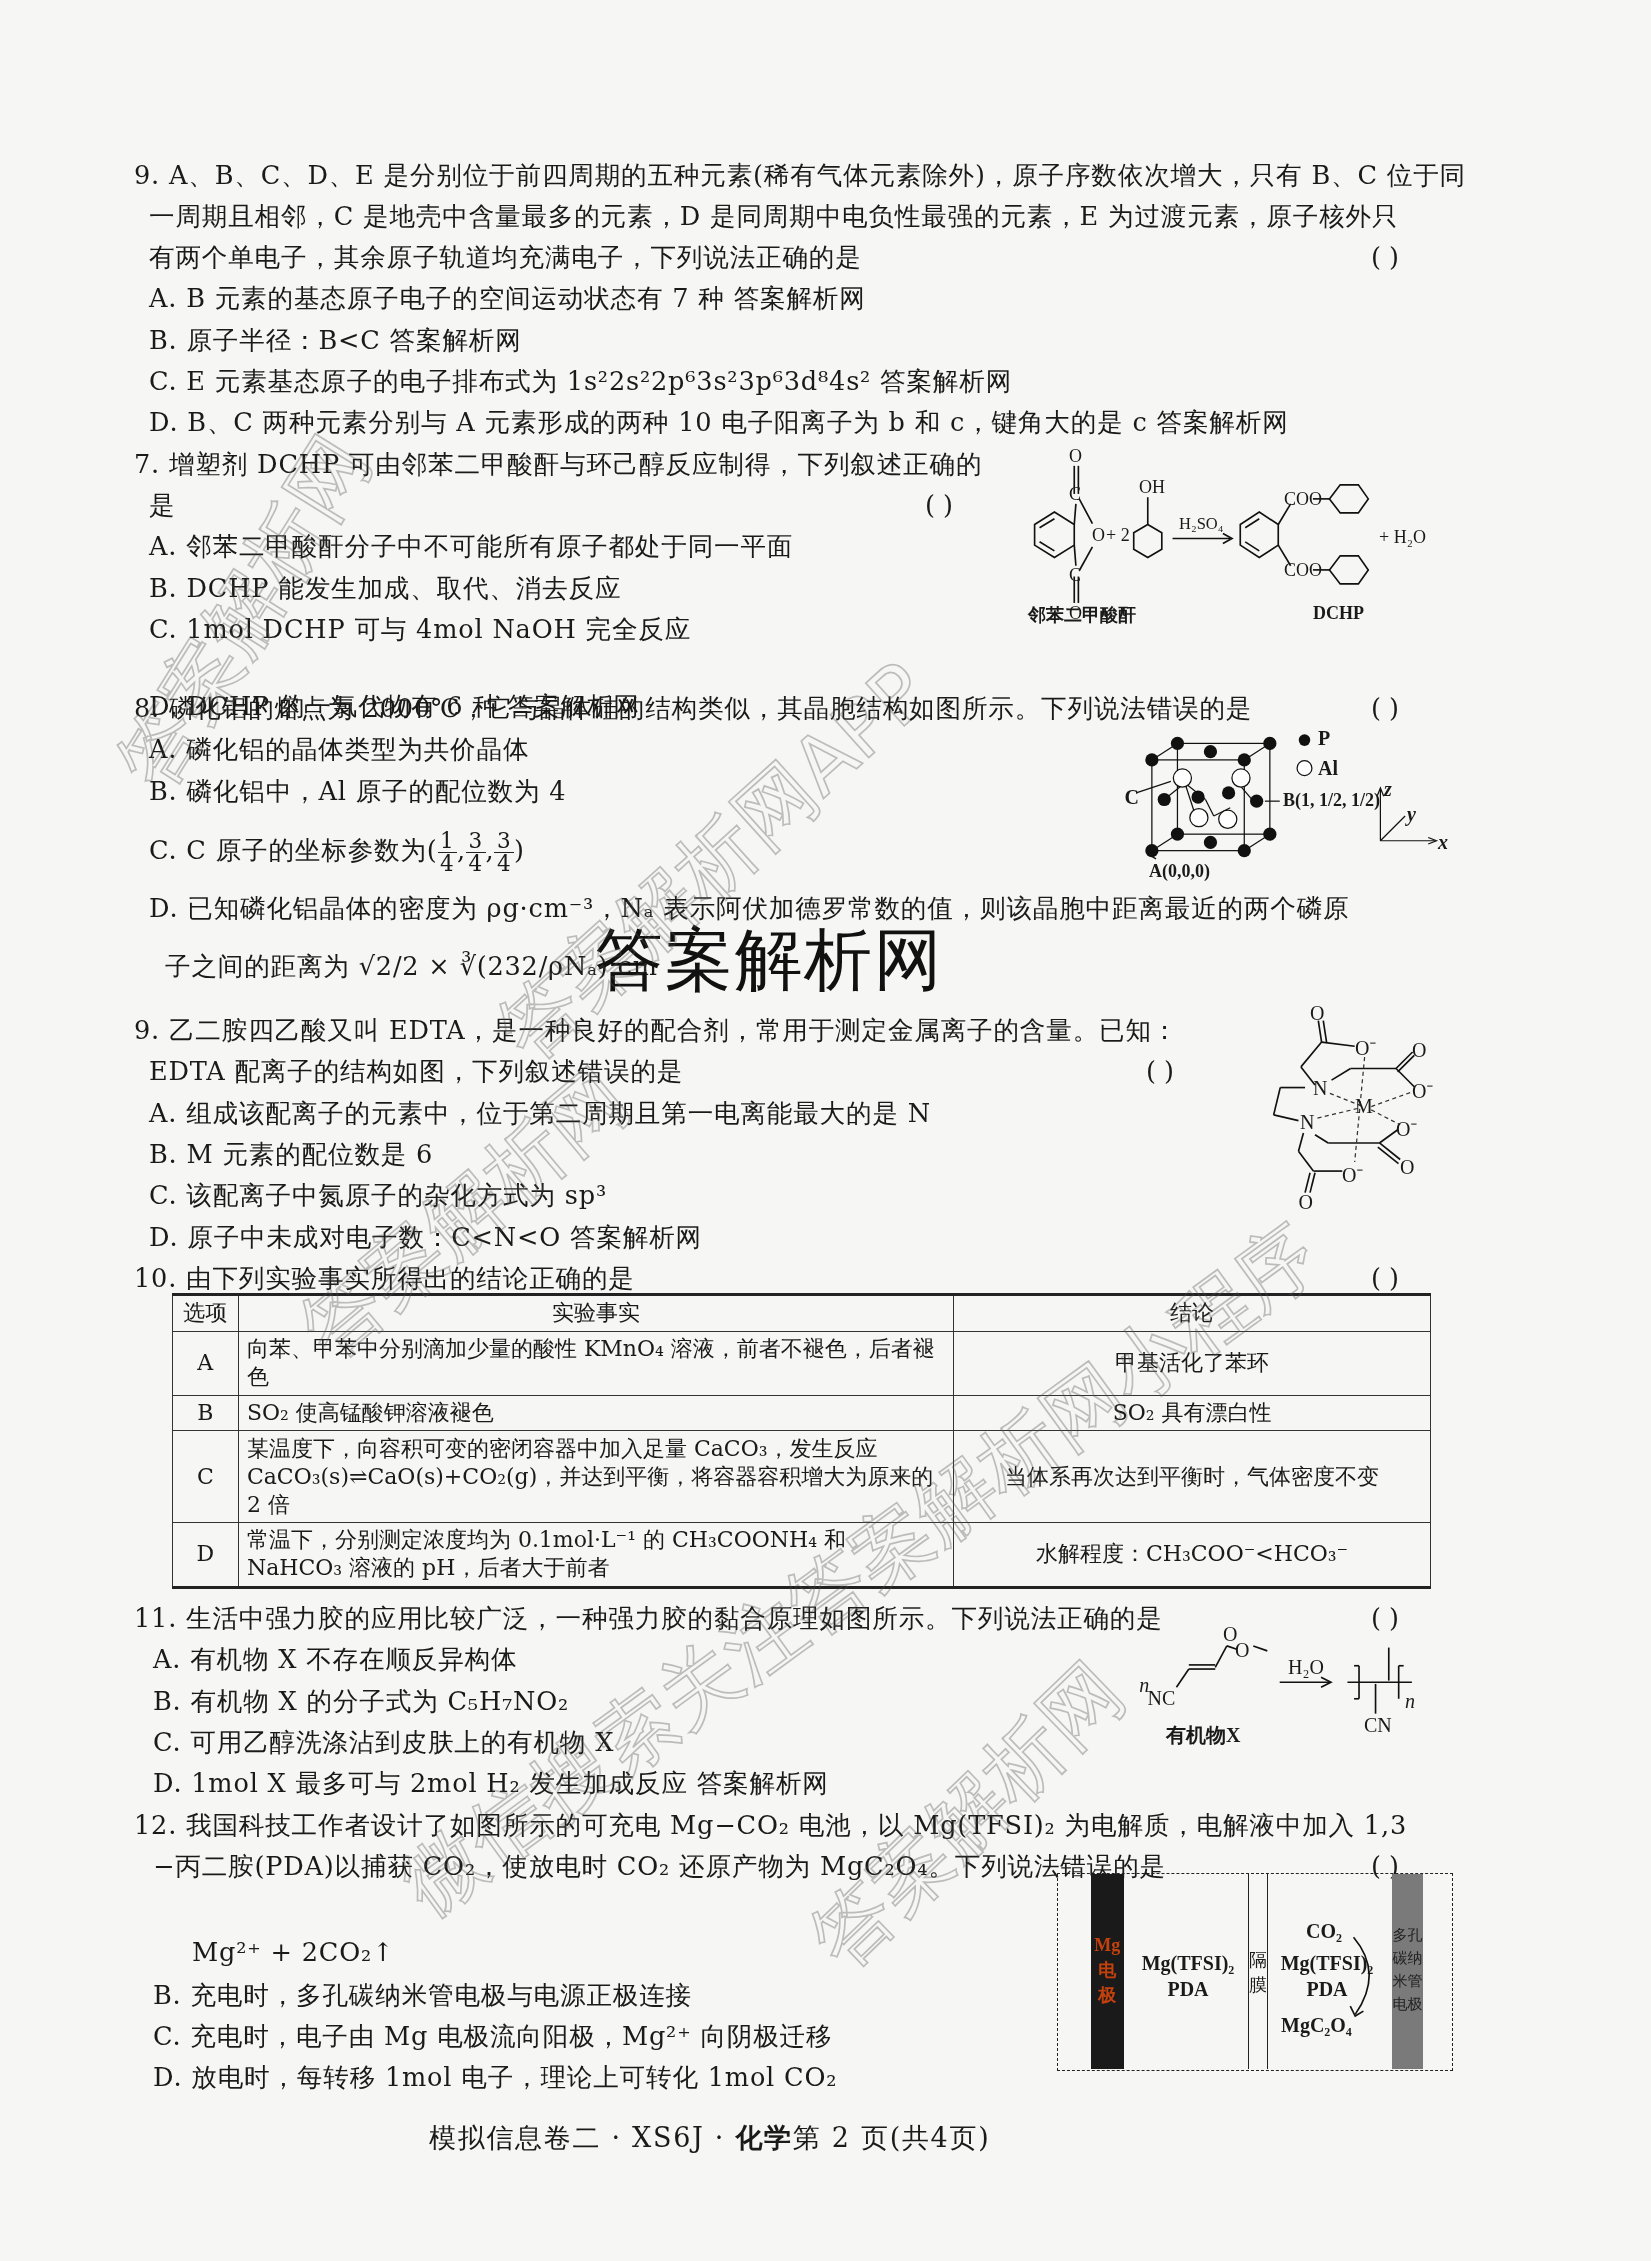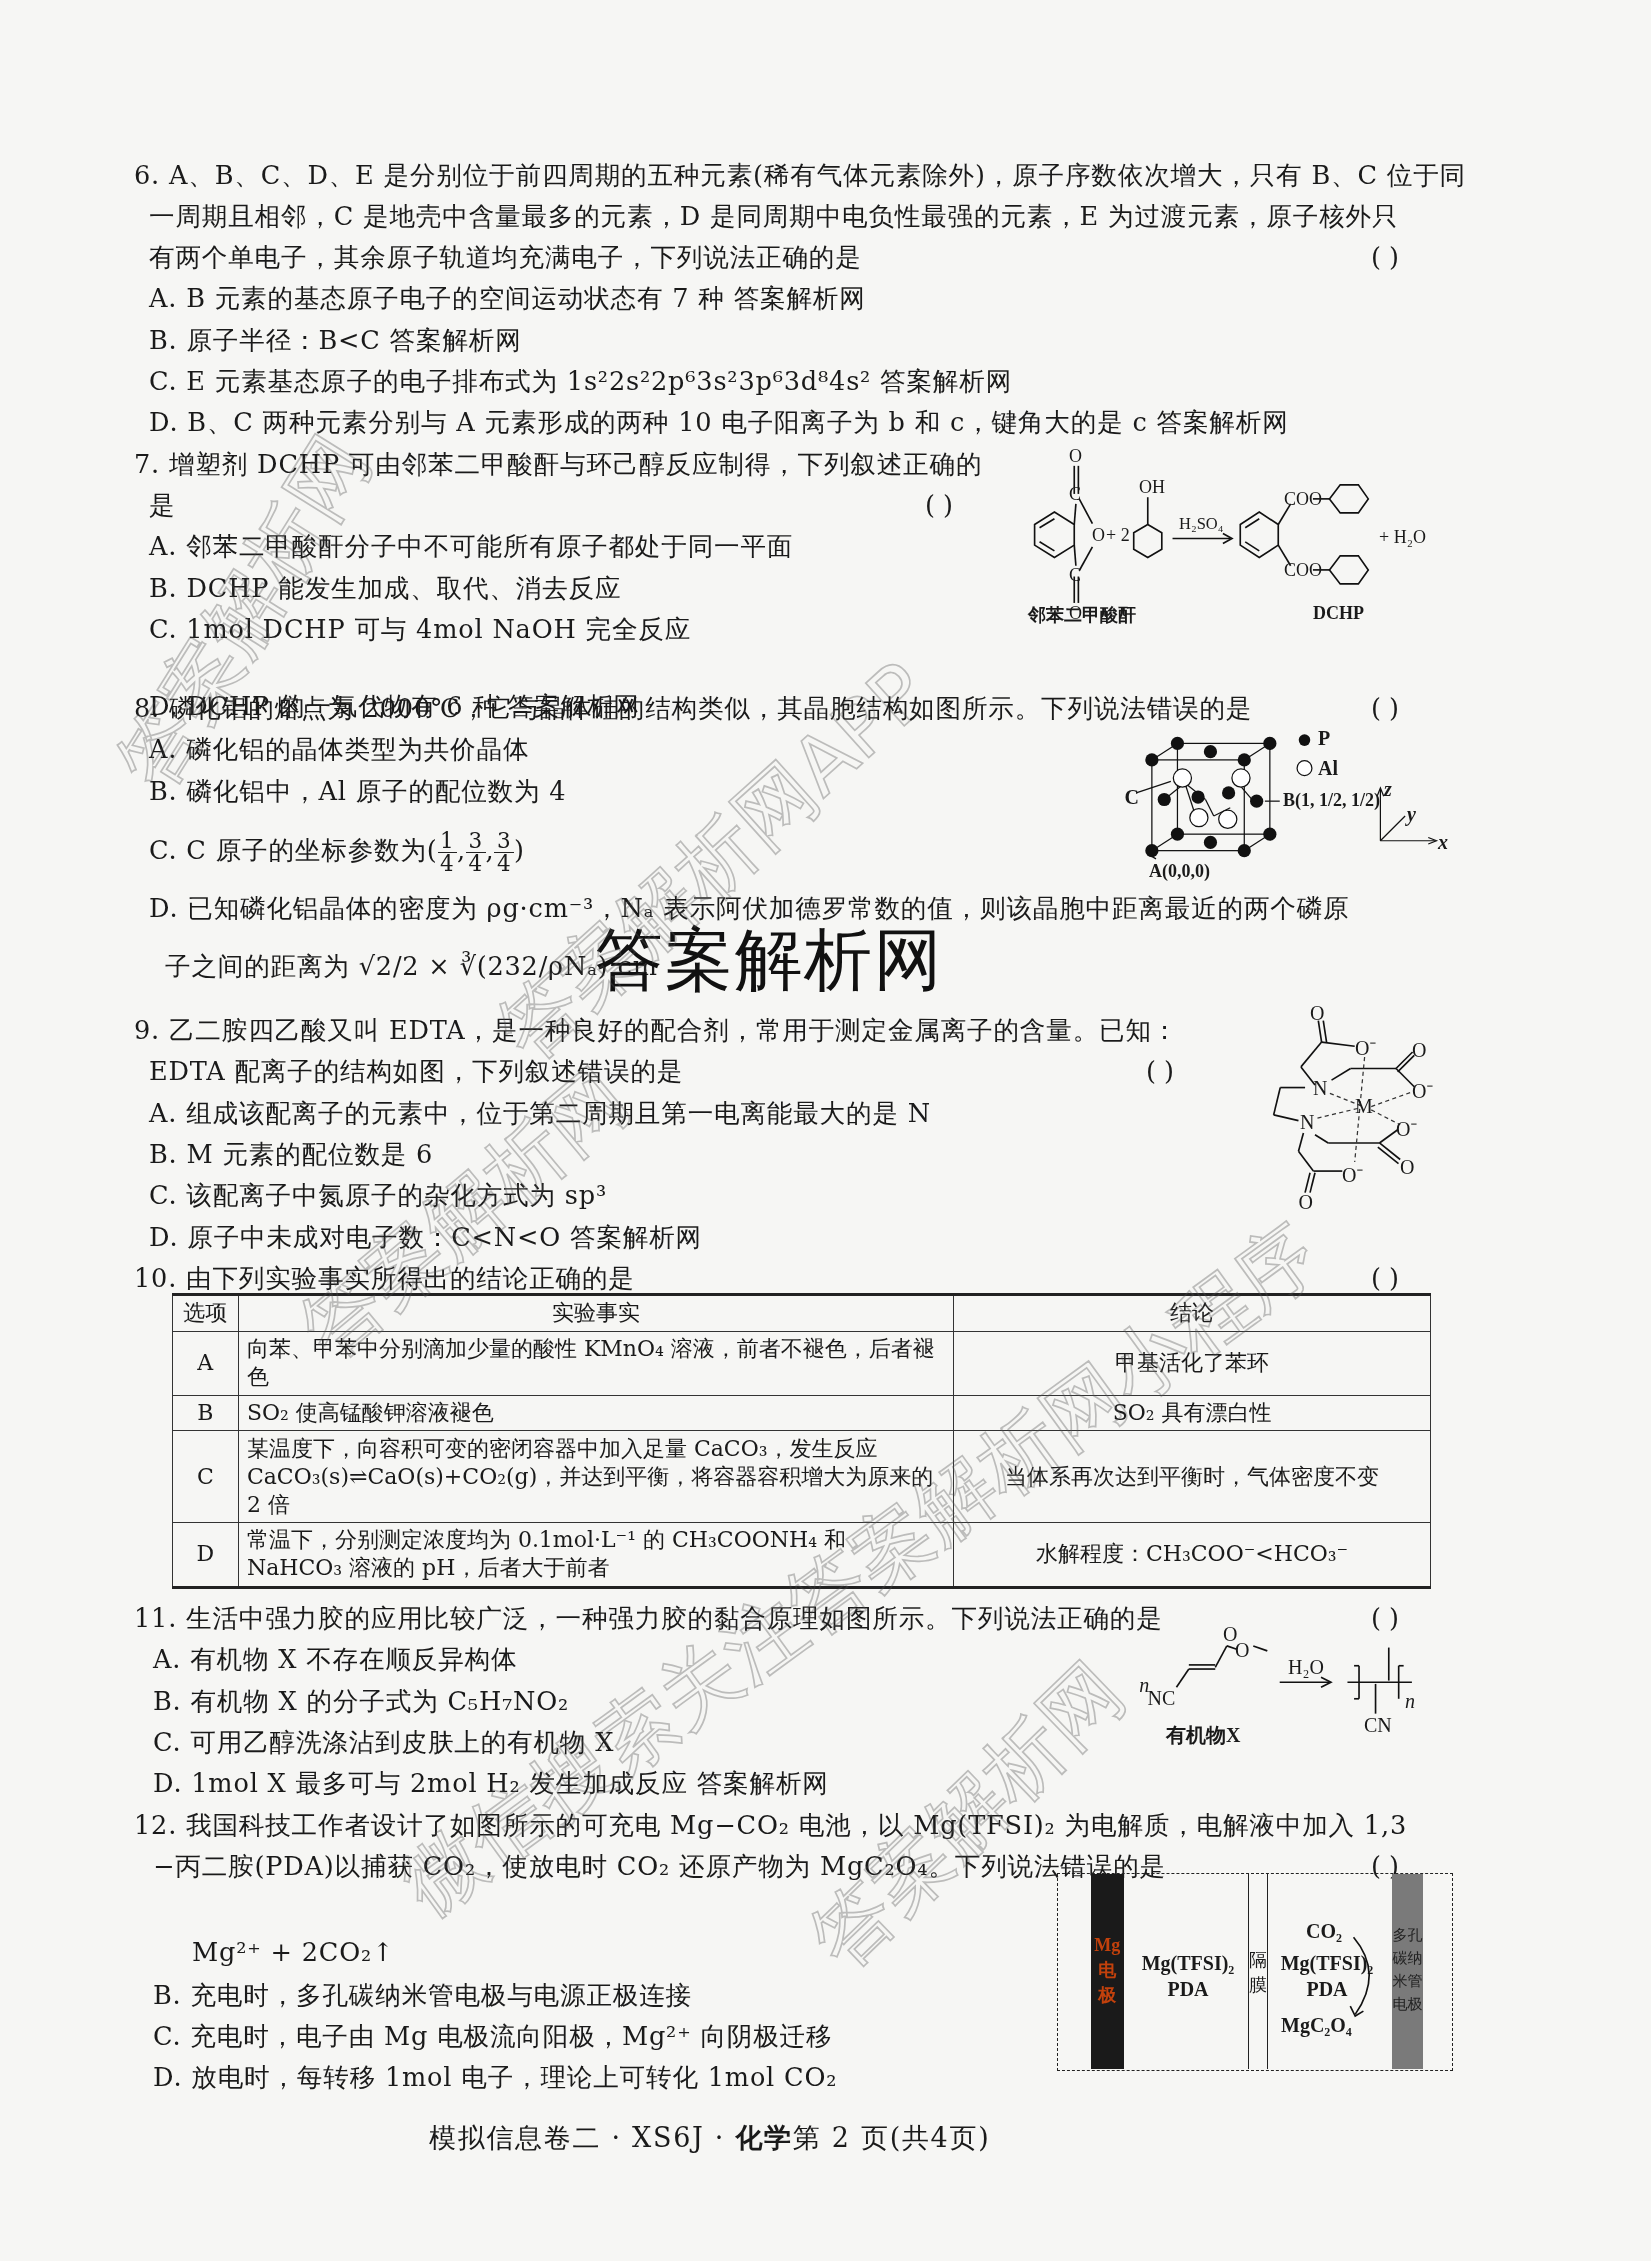--- a/index.html
+++ b/index.html
@@ -31,21 +31,21 @@
   .footer b { font-family:"DejaVu Sans",sans-serif; }
   .frac { display:inline-block; vertical-align:middle; text-align:center; font-size:21.5px; line-height:21.5px; }
   .frac span { display:block; }
   .frac .num { border-bottom:1.7px solid #222; padding:0 2.5px; }
 </style>
 </head>
 <body>
 
 <div class="page">
 
-  <div class="line" style="left:134px;top:159px">6. A、B、C、D、E 是分别位于前四周期的五种元素(稀有气体元素除外)，原子序数依次增大，只有 B、C 位于同</div>
+  <div class="line" style="left:134px;top:159px">9. A、B、C、D、E 是分别位于前四周期的五种元素(稀有气体元素除外)，原子序数依次增大，只有 B、C 位于同</div>
   <div class="line" style="left:149px;top:200px">一周期且相邻，C 是地壳中含量最多的元素，D 是同周期中电负性最强的元素，E 为过渡元素，原子核外只</div>
   <div class="line" style="left:149px;top:241px">有两个单电子，其余原子轨道均充满电子，下列说法正确的是</div>
   <div class="paren" style="left:1371px;top:241px">(      )</div>
   <div class="line" style="left:149px;top:282px">A. B 元素的基态原子电子的空间运动状态有 7 种  答案解析网</div>
   <div class="line" style="left:149px;top:324px">B. 原子半径：B&lt;C  答案解析网</div>
   <div class="line" style="left:149px;top:365px"><span>C. E 元素基态原子的电子排布式为 </span><span>1s²2s²2p⁶3s²3p⁶3d⁸4s²</span><span>  答案解析网</span></div>
   <div class="line" style="left:149px;top:406px">D. B、C 两种元素分别与 A 元素形成的两种 10 电子阳离子为 b 和 c，键角大的是 c  答案解析网</div>
 
   <div class="line" style="left:134px;top:448px">7. 增塑剂 DCHP 可由邻苯二甲酸酐与环己醇反应制得，下列叙述正确的</div>
   <div class="line" style="left:149px;top:489px">是</div>

